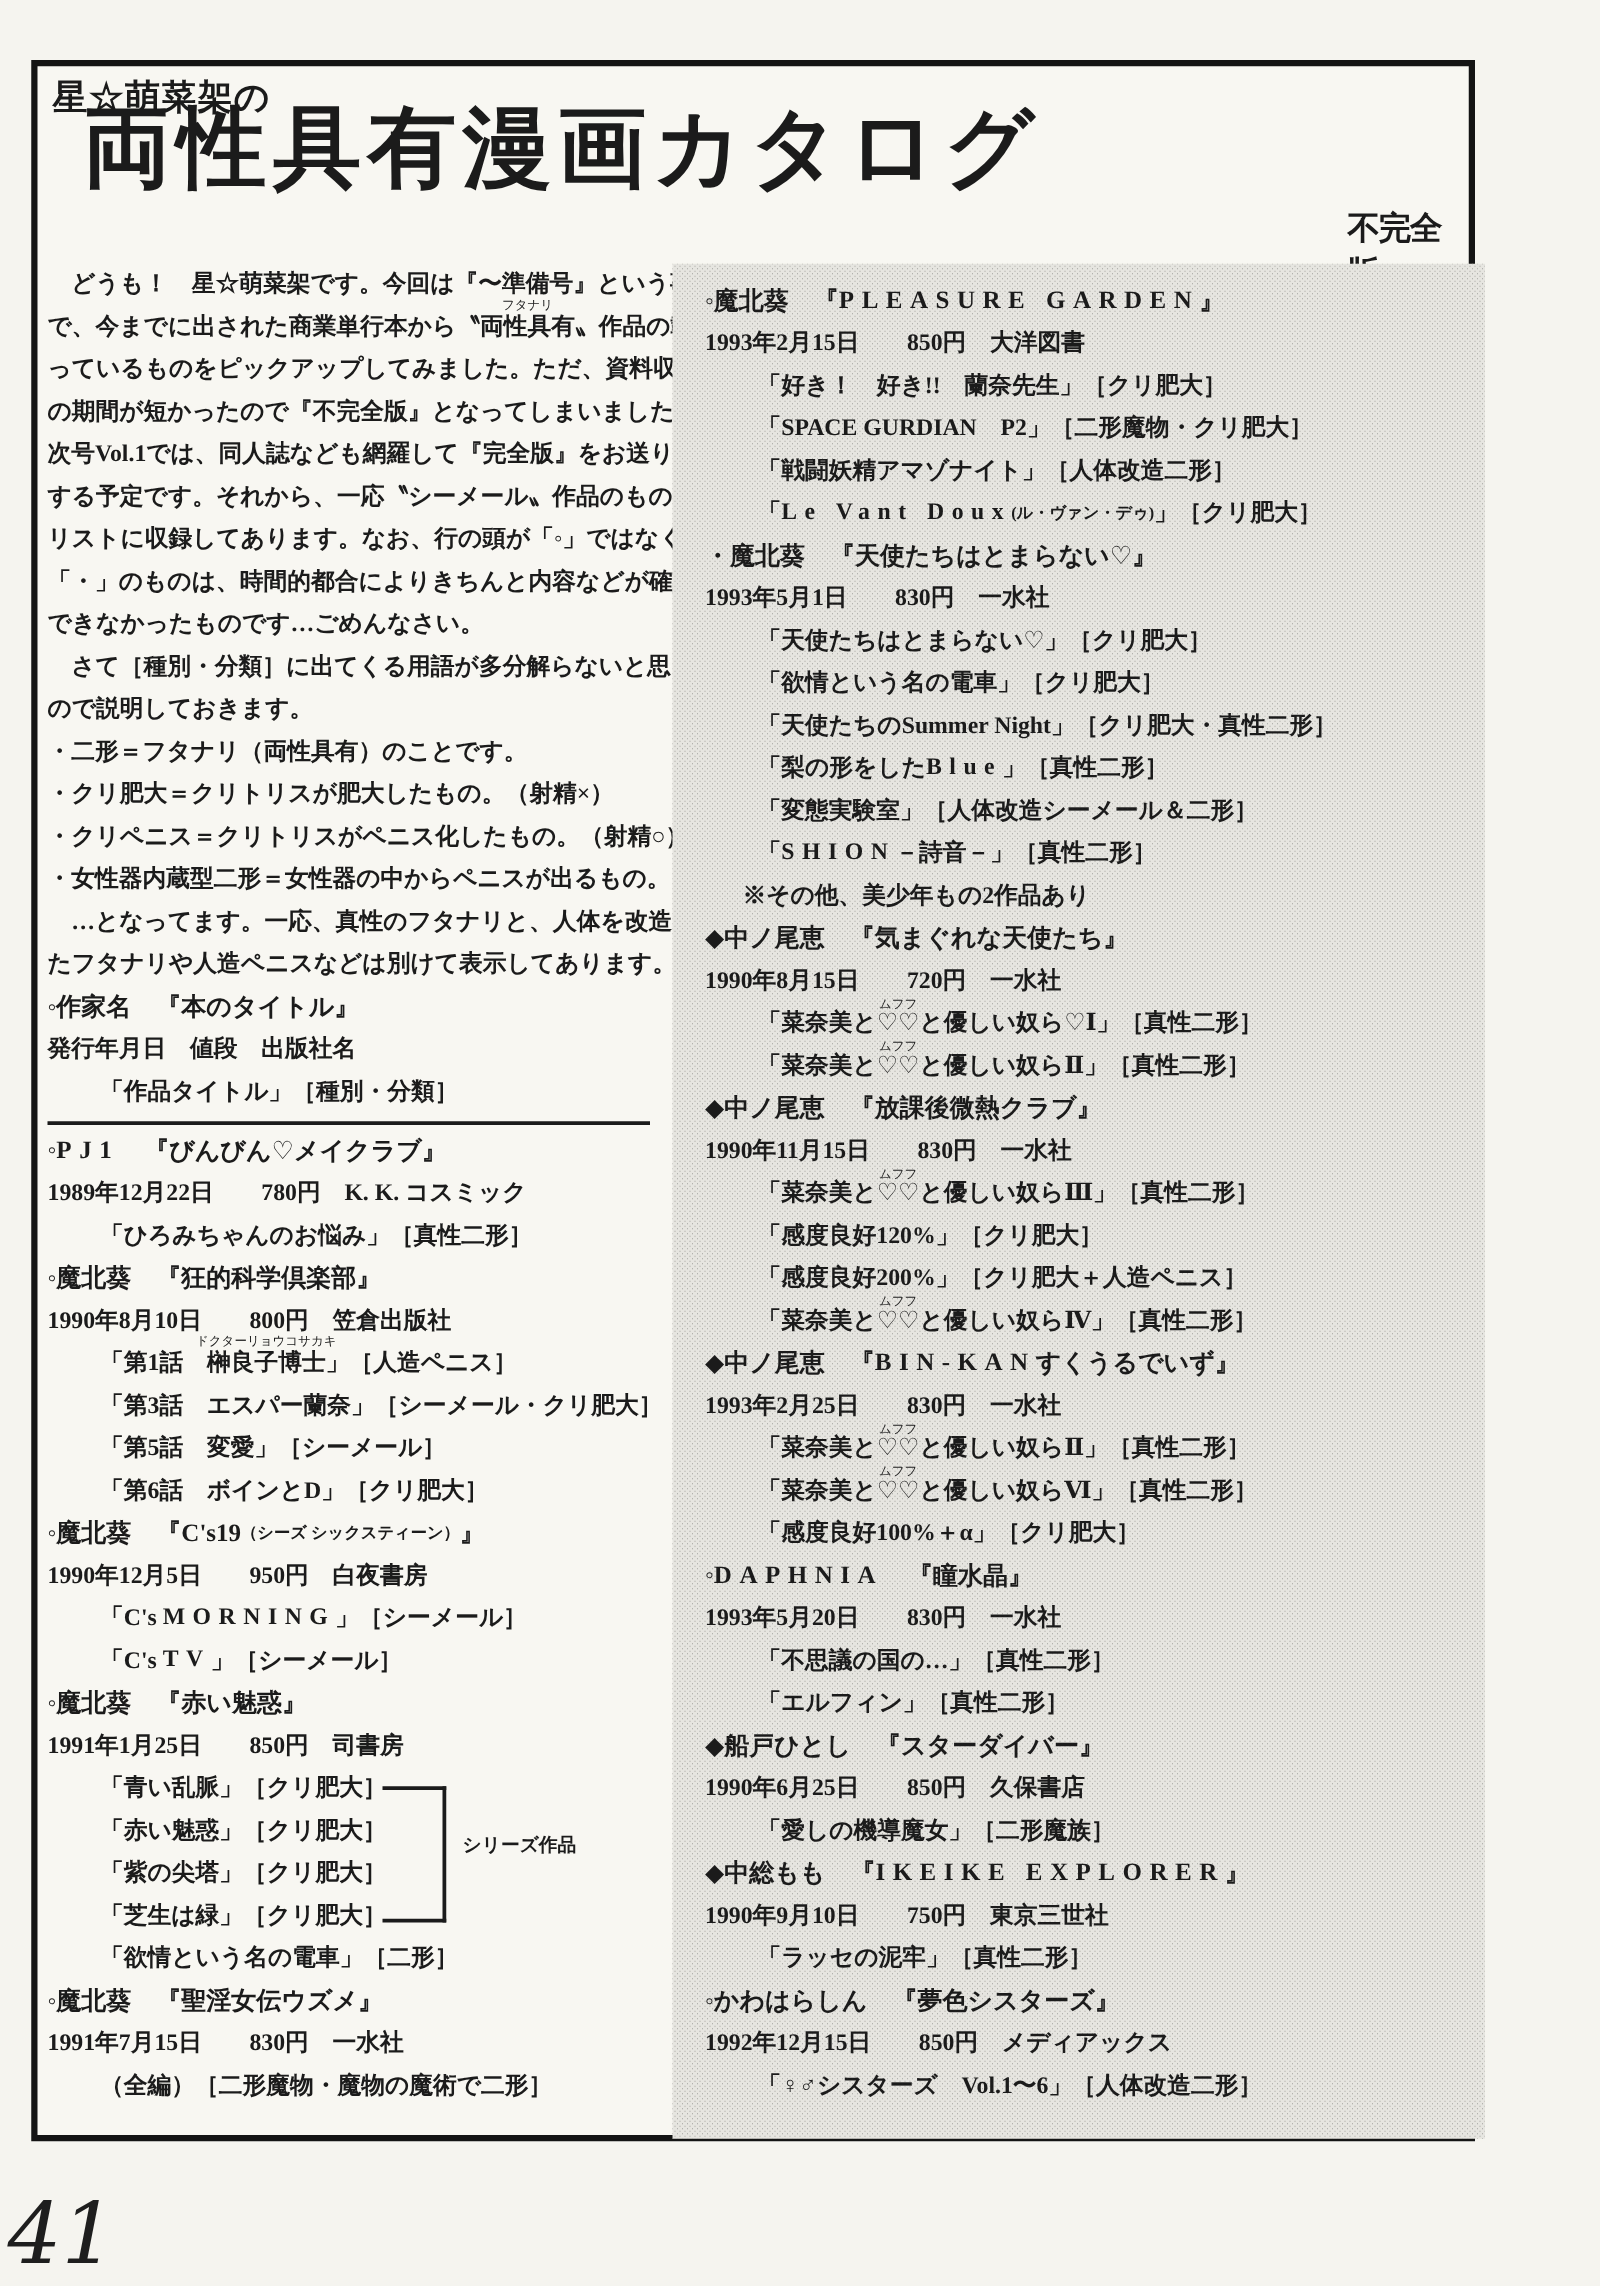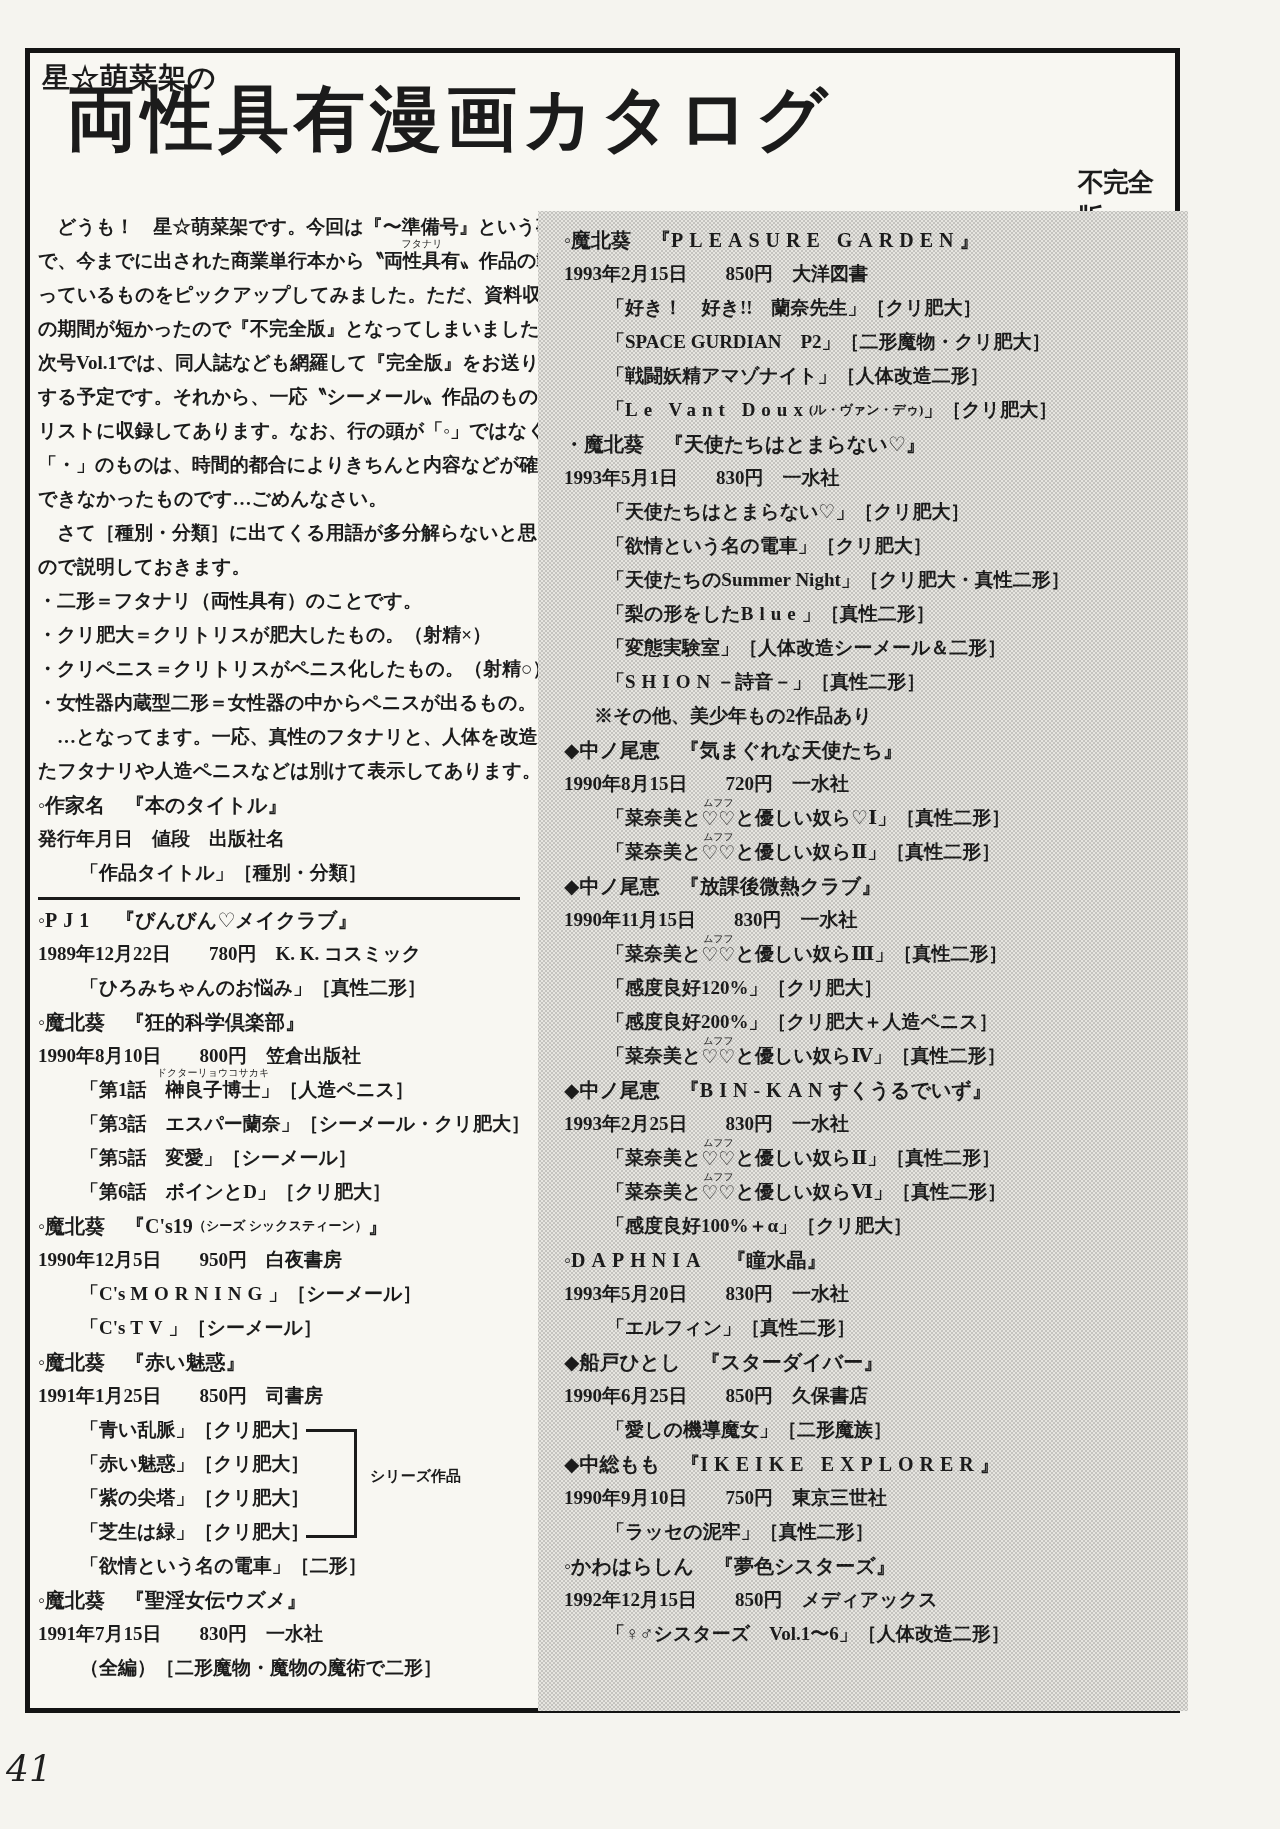--- a/index.html
+++ b/index.html
@@ -27,21 +27,21 @@
   .ln.rule{height:12px;border-bottom:3px solid #1b1b1b;margin-top:-5px;margin-bottom:3px;}
   .sm{font-size:13px;font-weight:700;text-align:right;}
   .w{letter-spacing:6px;font-weight:700;}
   .rb{position:relative;display:inline-block;}
   .rb .rt{position:absolute;left:50%;transform:translateX(-50%);top:-11px;
           font-size:10px;font-weight:400;letter-spacing:0;white-space:nowrap;}
   .series{position:relative;}
   .bracket{position:absolute;left:268px;top:16px;width:48px;height:103px;
            border-top:3px solid #1b1b1b;border-right:3px solid #1b1b1b;border-bottom:3px solid #1b1b1b;}
   .series-label{position:absolute;left:332px;top:54px;font-size:15px;font-weight:700;}
-  .pagenum{position:absolute;left:6px;top:1748px;font-style:italic;font-size:36px;
+  .pagenum{position:absolute;left:6px;top:1748px;font-style:italic;font-size:68px;
            font-family:"DejaVu Serif","Liberation Serif",serif;color:#1e1e1e;}
 </style>
 </head>
 <body>
 
 <div class="page">
   <div class="frame">
     <div class="credit">星☆萌菜架の</div>
     <h1 class="title">両性具有漫画カタログ</h1>
     <div class="edition">不完全版</div>
@@ -121,20 +121,21 @@
         <div class="ln work"><span>「感度良好120%」［クリ肥大］</span></div>
         <div class="ln work"><span>「感度良好200%」［クリ肥大＋人造ペニス］</span></div>
         <div class="ln work"><span>「菜奈美と</span><span class="rb"><span>♡♡</span><span class="rt">ムフフ</span></span><span>と優しい奴らⅣ」［真性二形］</span></div>
         <div class="ln author"><span>◆中ノ尾恵　『</span><span class="w">BIN-KAN</span><span>すくうるでいず』</span></div>
         <div class="ln date"><span>1993年2月25日　　830円　一水社</span></div>
         <div class="ln work"><span>「菜奈美と</span><span class="rb"><span>♡♡</span><span class="rt">ムフフ</span></span><span>と優しい奴らⅡ」［真性二形］</span></div>
         <div class="ln work"><span>「菜奈美と</span><span class="rb"><span>♡♡</span><span class="rt">ムフフ</span></span><span>と優しい奴らⅥ」［真性二形］</span></div>
         <div class="ln work"><span>「感度良好100%＋α」［クリ肥大］</span></div>
         <div class="ln author"><span>◦</span><span class="w">DAPHNIA</span><span>　『瞳水晶』</span></div>
         <div class="ln date"><span>1993年5月20日　　830円　一水社</span></div>
+        <div class="ln work"><span>「不思議の国の…」［真性二形］</span></div>
         <div class="ln work"><span>「エルフィン」［真性二形］</span></div>
         <div class="ln author"><span>◆船戸ひとし　『スターダイバー』</span></div>
         <div class="ln date"><span>1990年6月25日　　850円　久保書店</span></div>
         <div class="ln work"><span>「愛しの機導魔女」［二形魔族］</span></div>
         <div class="ln author"><span>◆中総もも　『</span><span class="w">IKEIKE EXPLORER</span><span>』</span></div>
         <div class="ln date"><span>1990年9月10日　　750円　東京三世社</span></div>
         <div class="ln work"><span>「ラッセの泥牢」［真性二形］</span></div>
         <div class="ln author"><span>◦かわはらしん　『夢色シスターズ』</span></div>
         <div class="ln date"><span>1992年12月15日　　850円　メディアックス</span></div>
         <div class="ln work"><span>「♀♂シスターズ　Vol.1〜6」［人体改造二形］</span></div>

